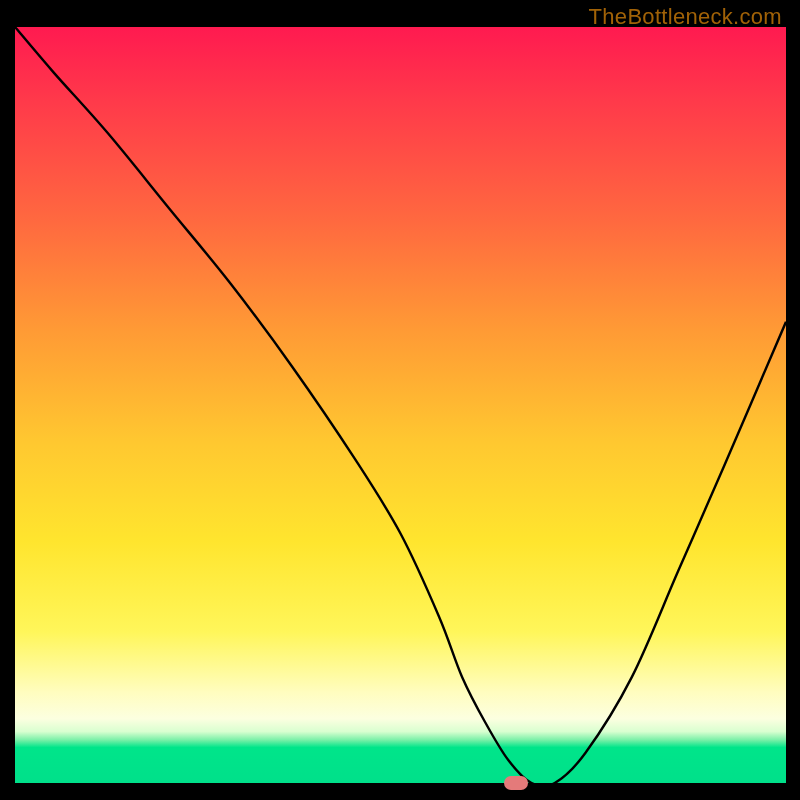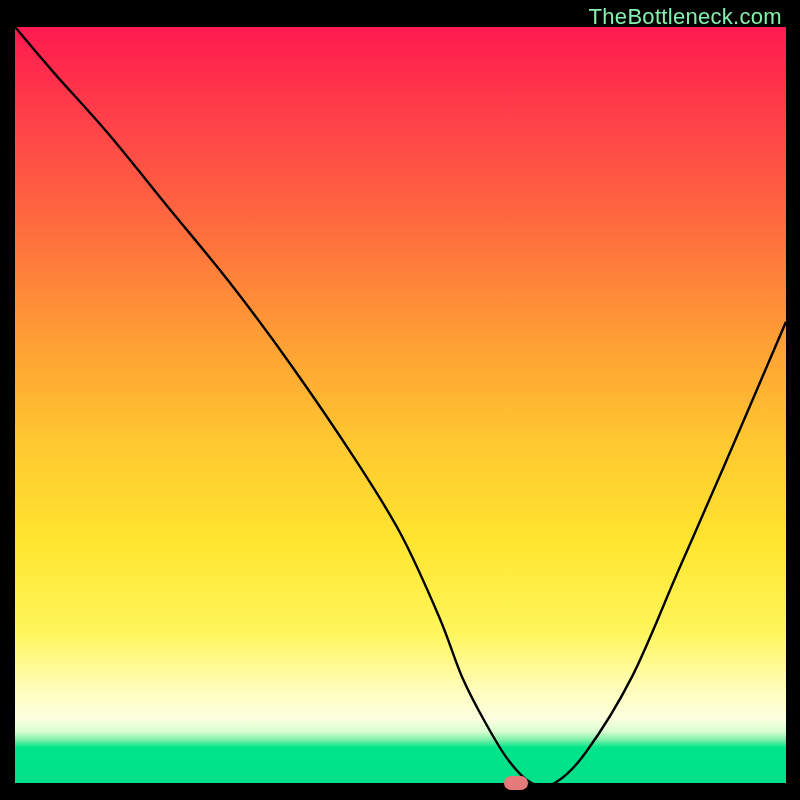--- a/index.html
+++ b/index.html
@@ -14,21 +14,21 @@
   .frame {
     position: relative;
     width: 800px;
     height: 800px;
     background: #000;
   }
   .watermark {
     position: absolute;
     top: 4px;
     right: 18px;
-    color: #86efac;
+    color: #a16207;
     font-size: 22px;
     letter-spacing: 0.3px;
     z-index: 5;
     font-weight: 400;
   }
   .plot {
     position: absolute;
     left: 15px;
     top: 27px;
     width: 771px;

